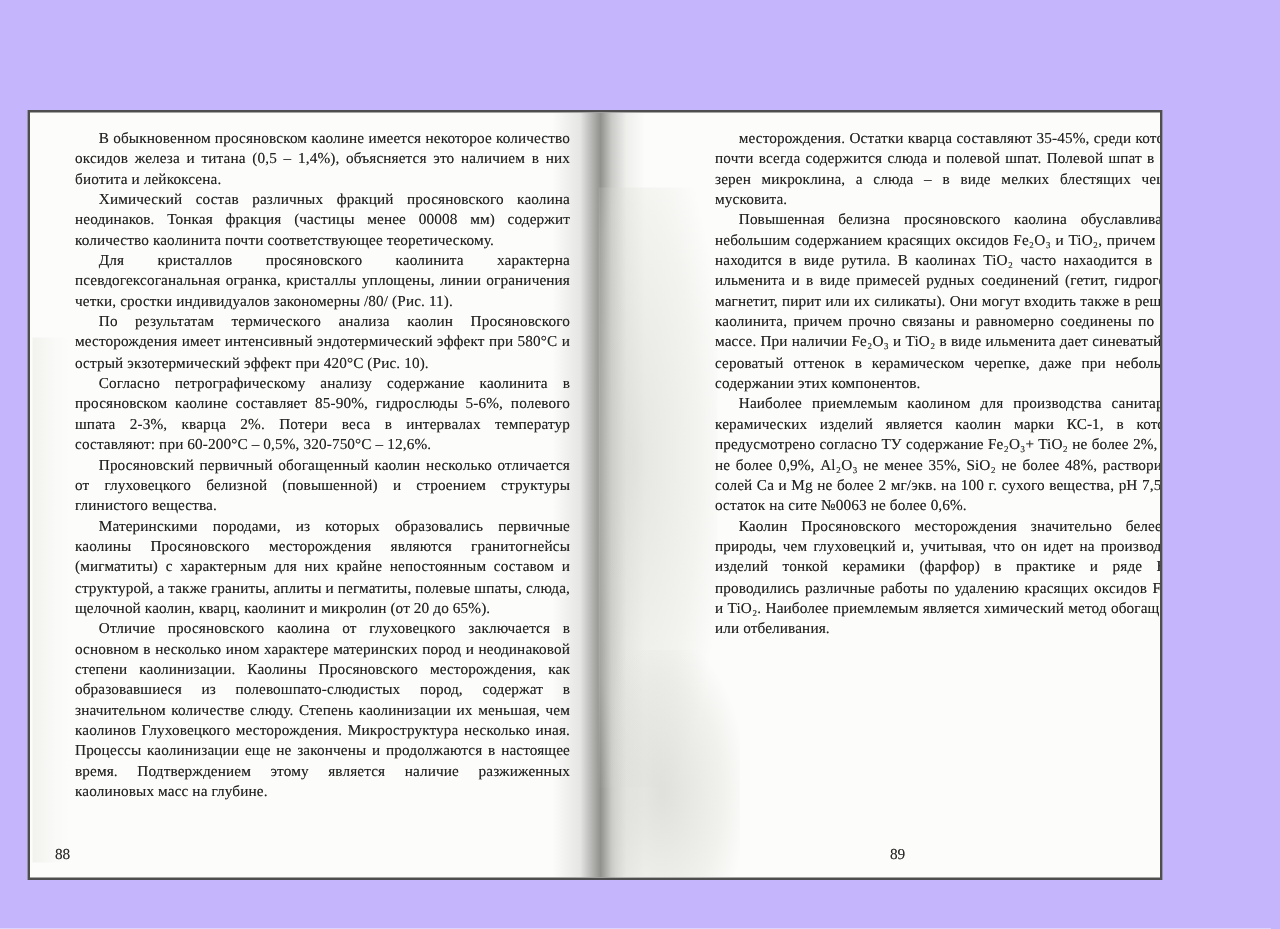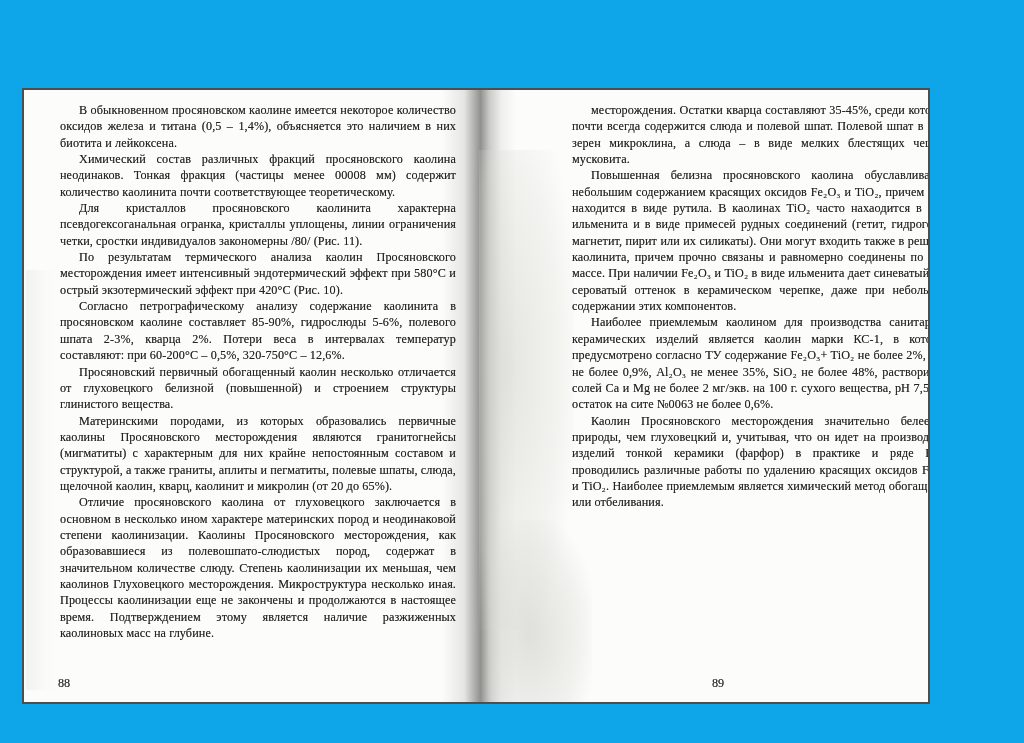--- a/index.html
+++ b/index.html
@@ -8,21 +8,21 @@
     background: #ffffff;
     width: 1024px;
     height: 743px;
     overflow: hidden;
     font-family: "Liberation Serif", "DejaVu Serif", serif;
   }
   .canvas {
     position: relative;
     width: 1024px;
     height: 743px;
-    background: #0ea5e9;
+    background: #c4b5fd;
   }
   
   .scan {
     position: absolute;
     left: 22px;
     top: 88px;
     width: 908px;
     height: 616px;
     box-sizing: border-box;
     border: 2px solid #4e4e4e;
@@ -93,21 +93,21 @@
   }
   .col-left  { left: 36px;  width: 396px; }
   .col-right { left: 504px; width: 380px; margin-left: 44px; }
   .pagenum {
     position: absolute;
     top: 586px;
     font-size: 12.2px;
     color: #2a2a2a;
     text-shadow: 0 0 0.5px rgba(40,40,40,0.5);
   }
-  .pagenum-left  { left: 34px; }
+  .pagenum-left  { left: 20px; }
   .pagenum-right { left: 504px; width: 380px; text-align: center; }
 </style>
 </head>
 <body>
 
 <div class="canvas">
   <div class="scan">
 
     <div class="blotch-left-margin"></div>
     <div class="gutter"></div>

